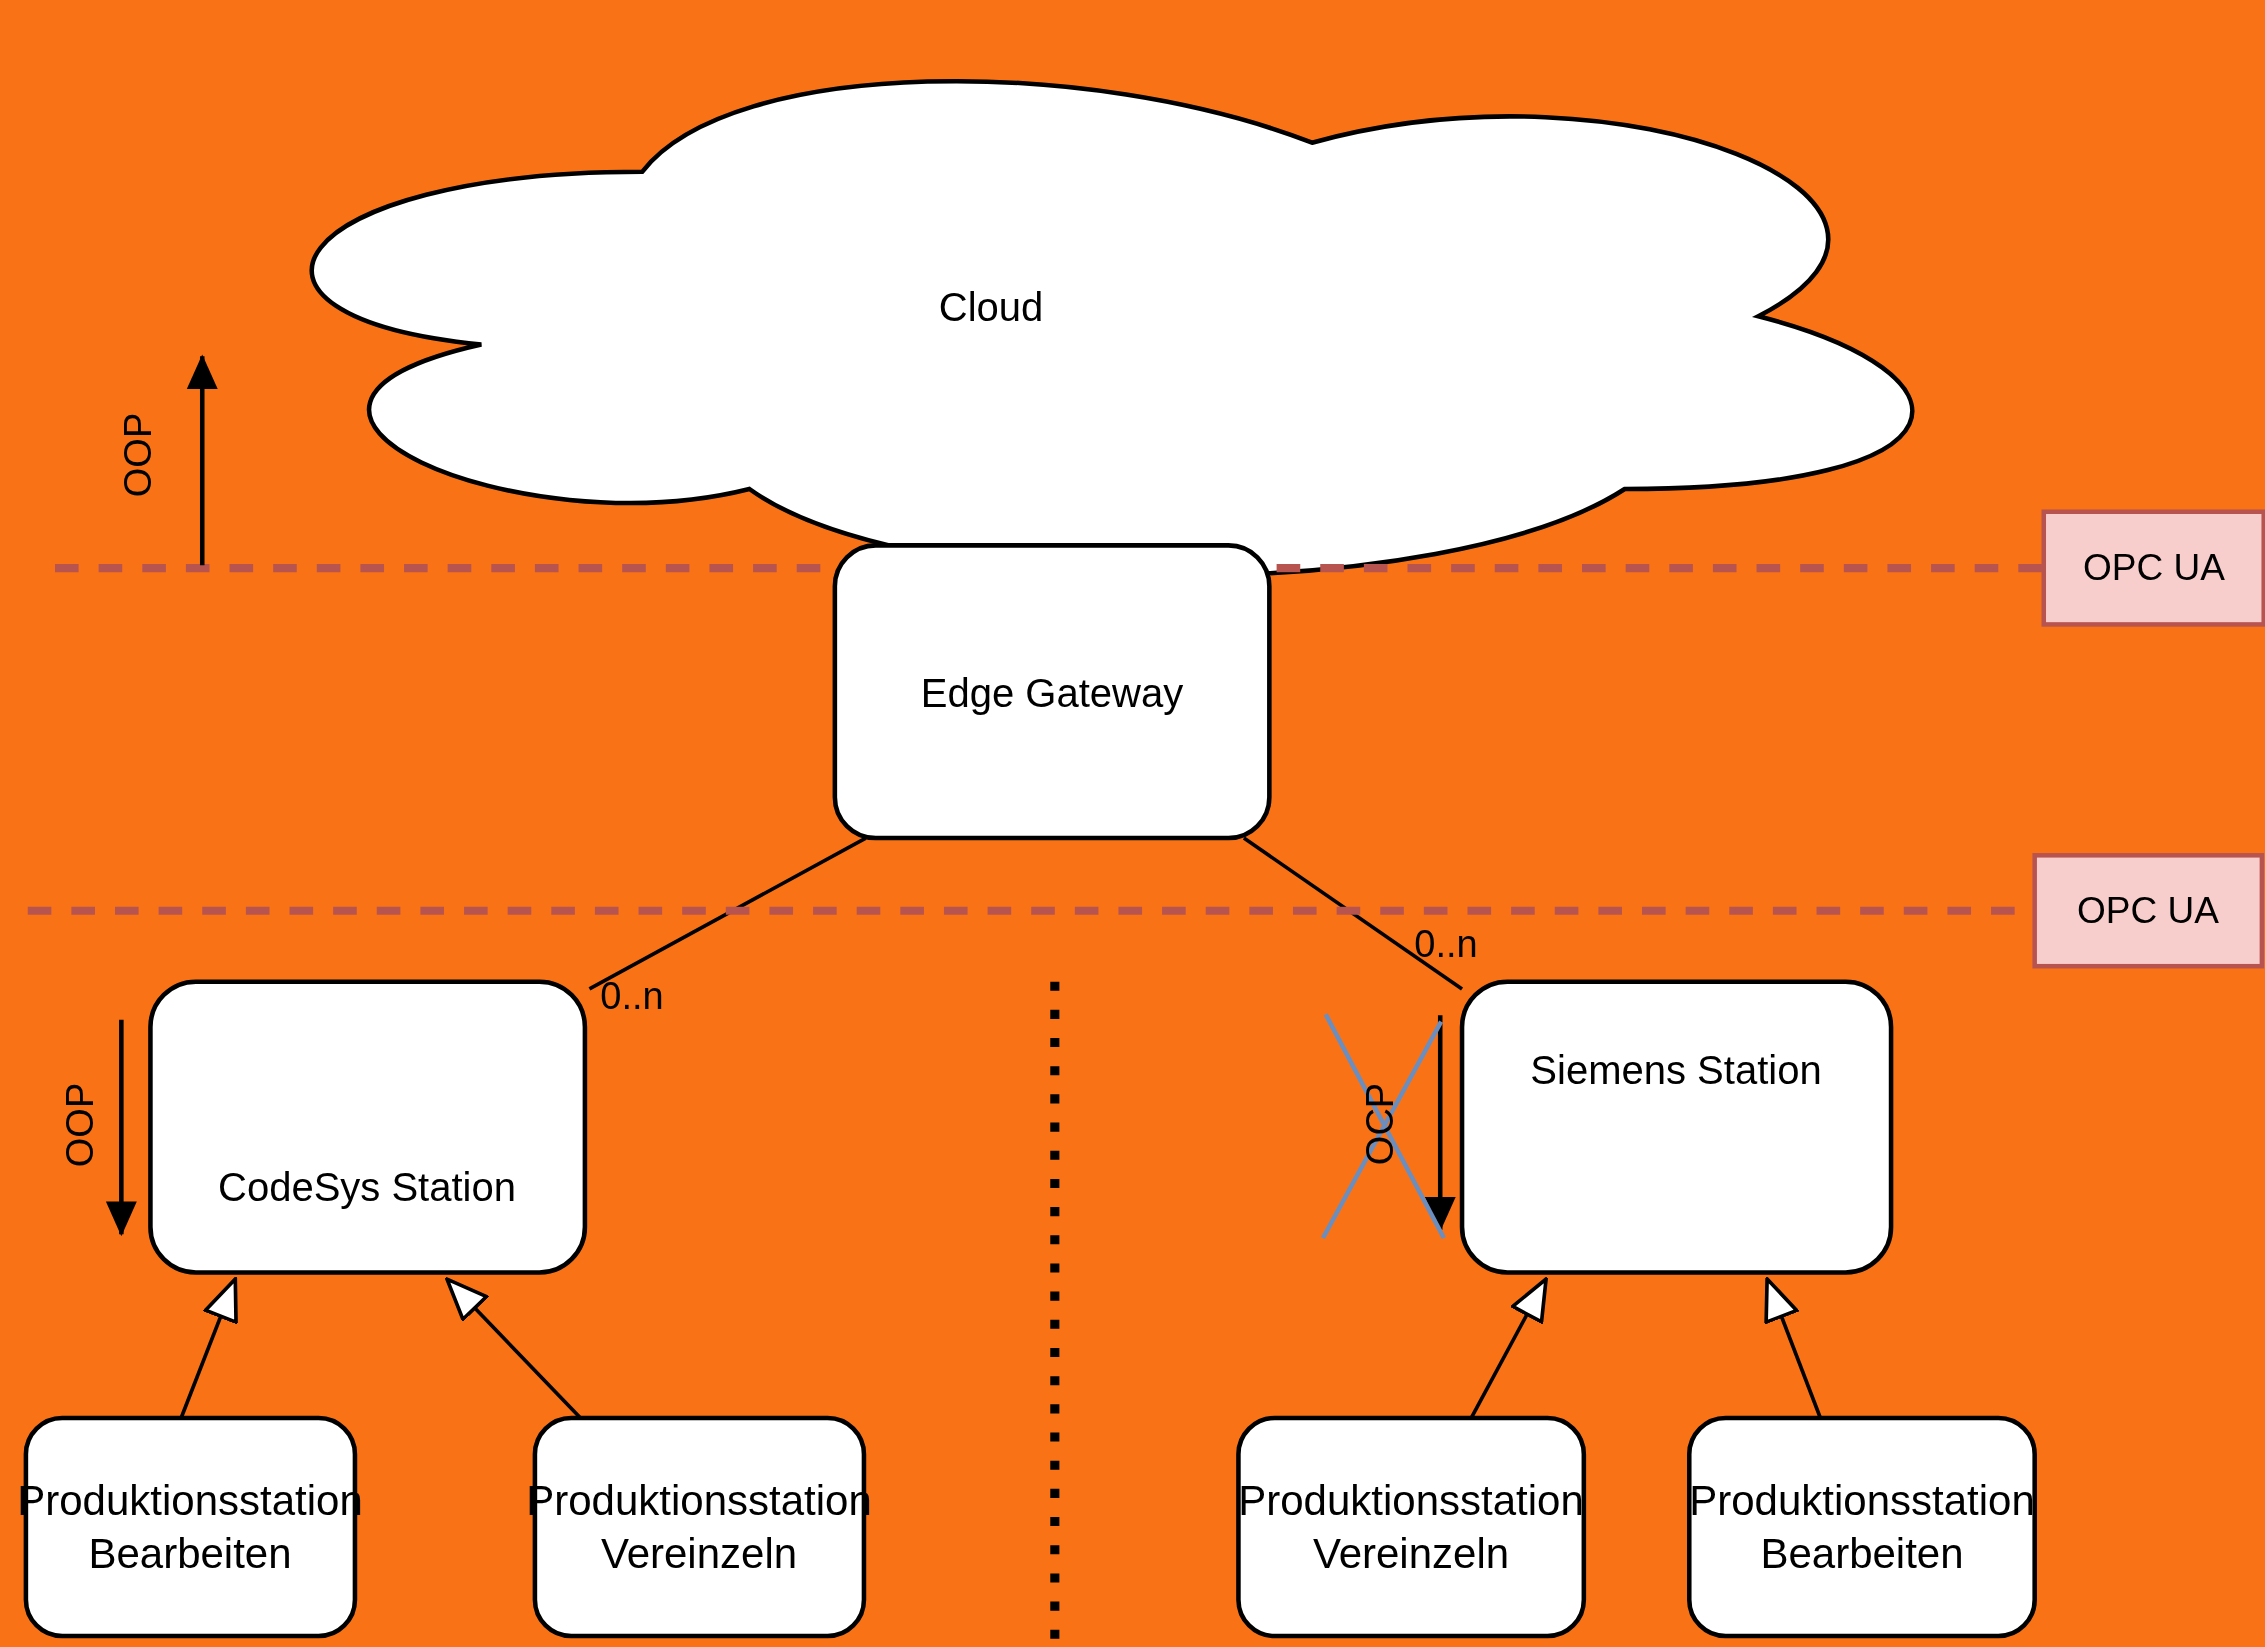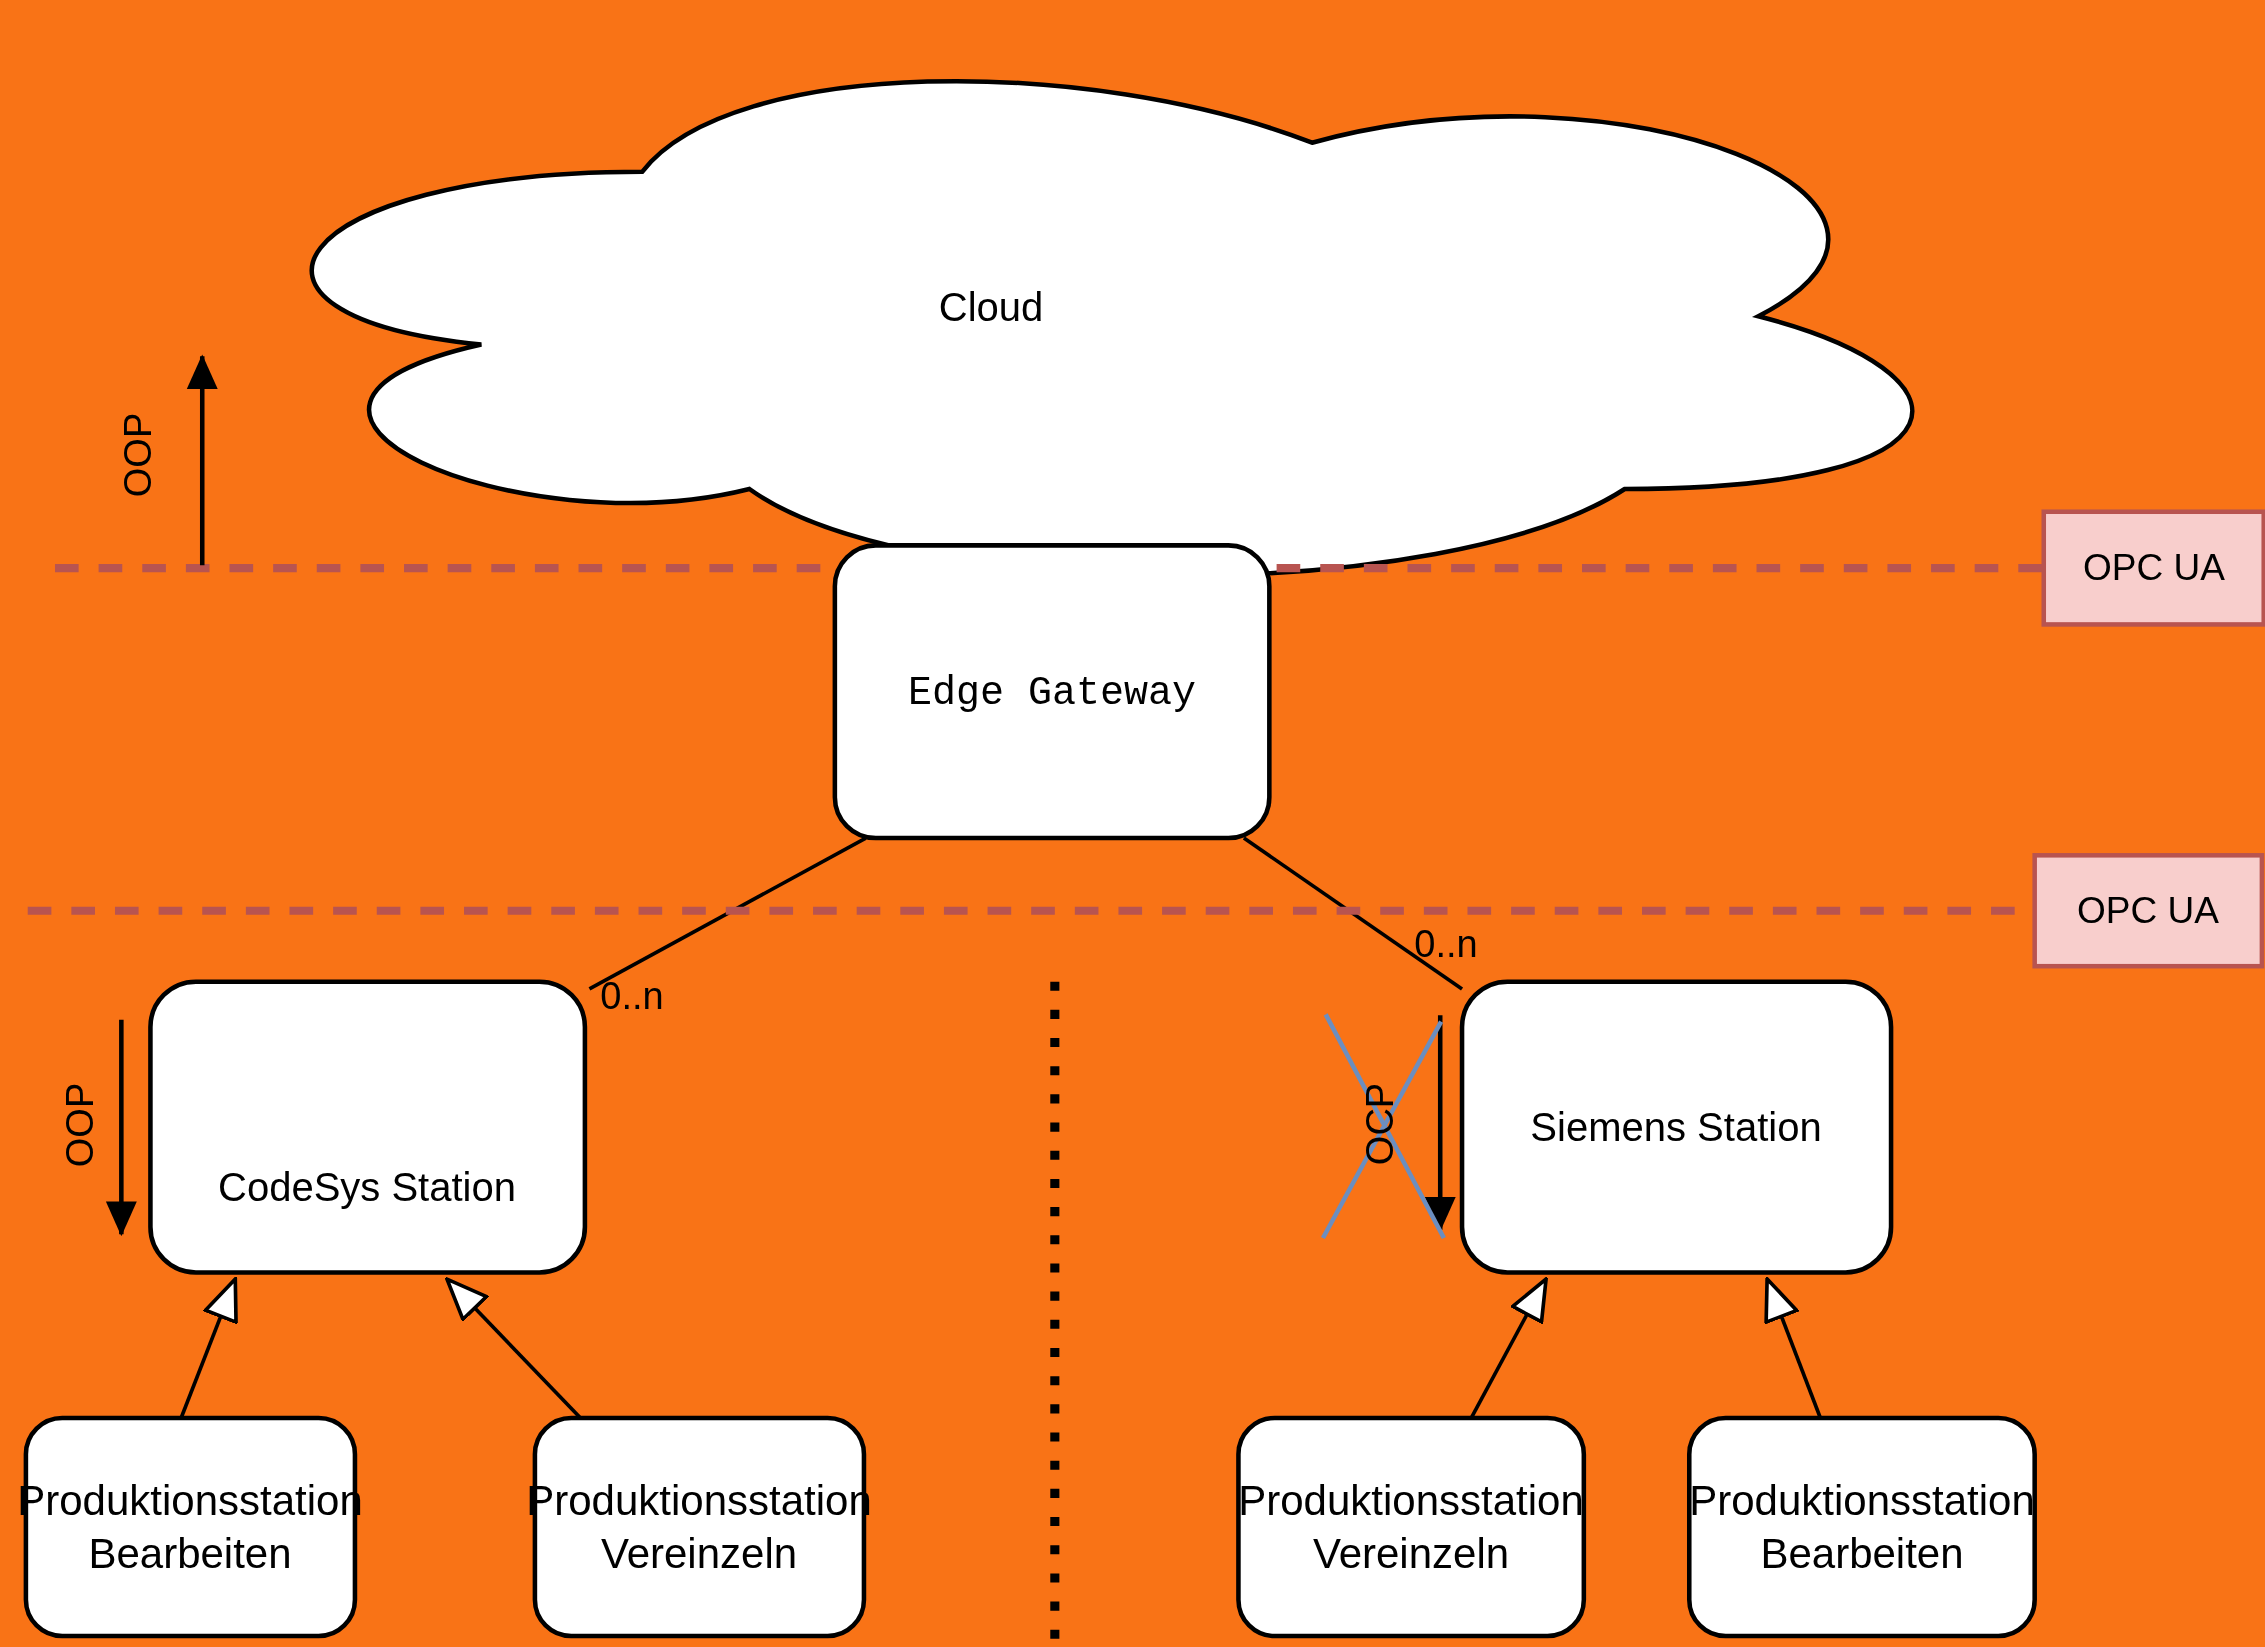--- a/index.html
+++ b/index.html
@@ -72,34 +72,34 @@
 
     <line class="cross" x1="1458" y1="1116" x2="1588" y2="1362" stroke="#6c8ebf"></line>
     <line class="cross" x1="1585" y1="1124" x2="1455" y2="1362" stroke="#6c8ebf"></line>
 
     <rect class="badge-rect" x="2248" y="563" width="242" height="124" fill="#f8cecc"></rect>
     <rect class="badge-rect" x="2238" y="941" width="250" height="122" fill="#f8cecc"></rect>
   </svg>
 
   <div class="lbl f44" style="left:991px;top:307px;">Cloud</div>
 
-  <div class="lbl f44" style="left:1052px;top:693px;font-family:Liberation Mono, monospace;">Edge Gateway</div>
+  <div class="lbl f44" style="left:1052px;top:693px;">Edge Gateway</div>
 
   <div class="lbl badge-text" style="left:2154px;top:568px;">OPC UA</div>
   <div class="lbl badge-text" style="left:2148px;top:911px;">OPC UA</div>
 
   <div class="lbl rot f42" style="left:138px;top:455px;">OOP</div>
   <div class="lbl rot f42" style="left:80px;top:1125px;">OOP</div>
   <div class="lbl rot f42" style="left:1380px;top:1124px;">OCP</div>
 
   <div class="lbl f42" style="left:632px;top:996px;">0..n</div>
   <div class="lbl f42" style="left:1446px;top:944px;">0..n</div>
 
   <div class="lbl f44" style="left:367px;top:1187px;">CodeSys Station</div>
-  <div class="lbl f44" style="left:1676px;top:1127px;">Siemens Station</div>
+  <div class="lbl f44" style="left:1676px;top:1070px;">Siemens Station</div>
 
   <div class="prod-label" style="left:190px;top:1527px;">
     <div>Produktionsstation</div>
     <div>Bearbeiten</div>
   </div>
   <div class="prod-label" style="left:699px;top:1527px;">
     <div>Produktionsstation</div>
     <div>Vereinzeln</div>
   </div>
   <div class="prod-label" style="left:1411px;top:1527px;">

